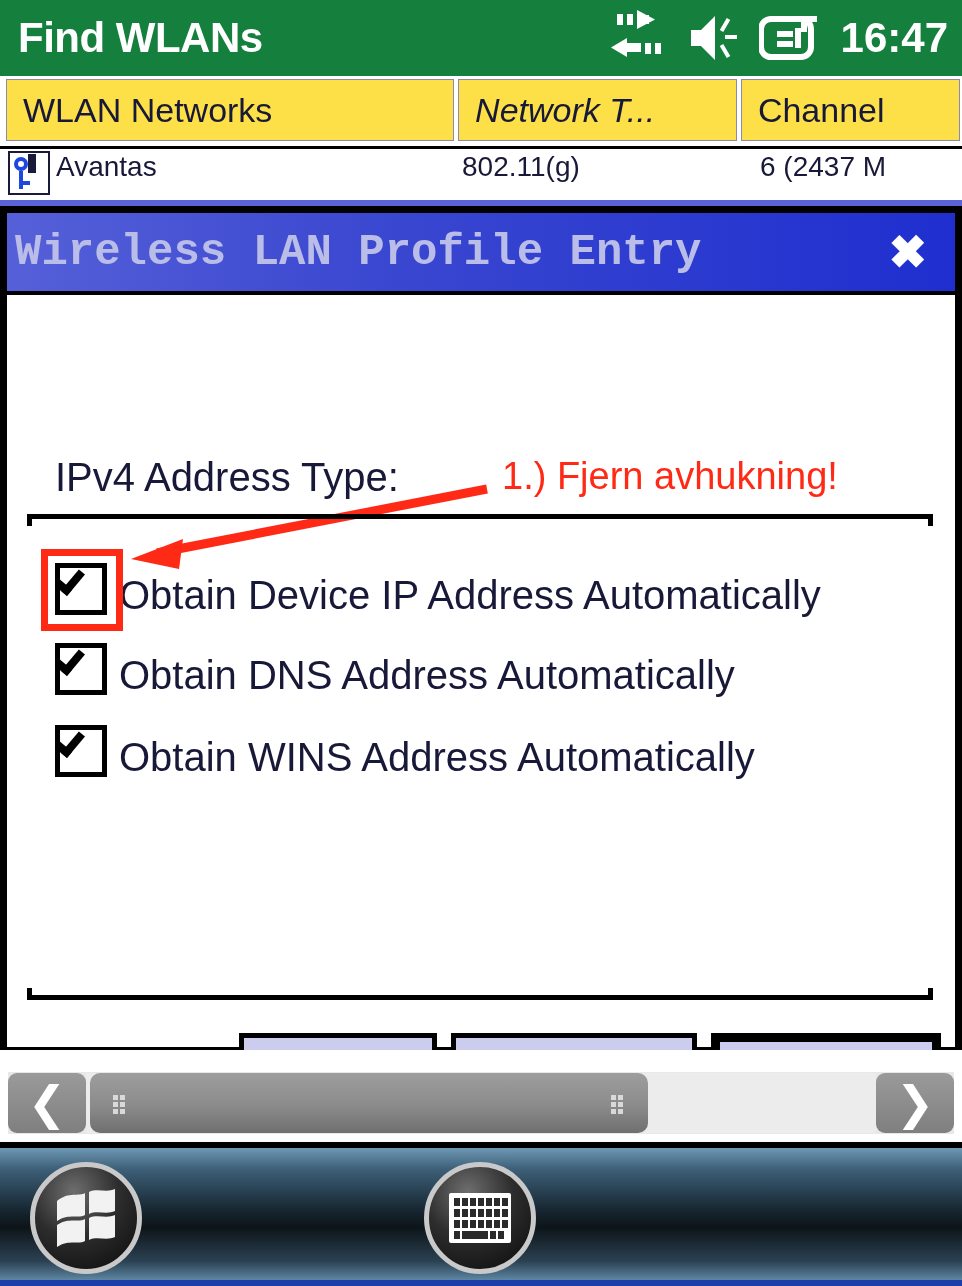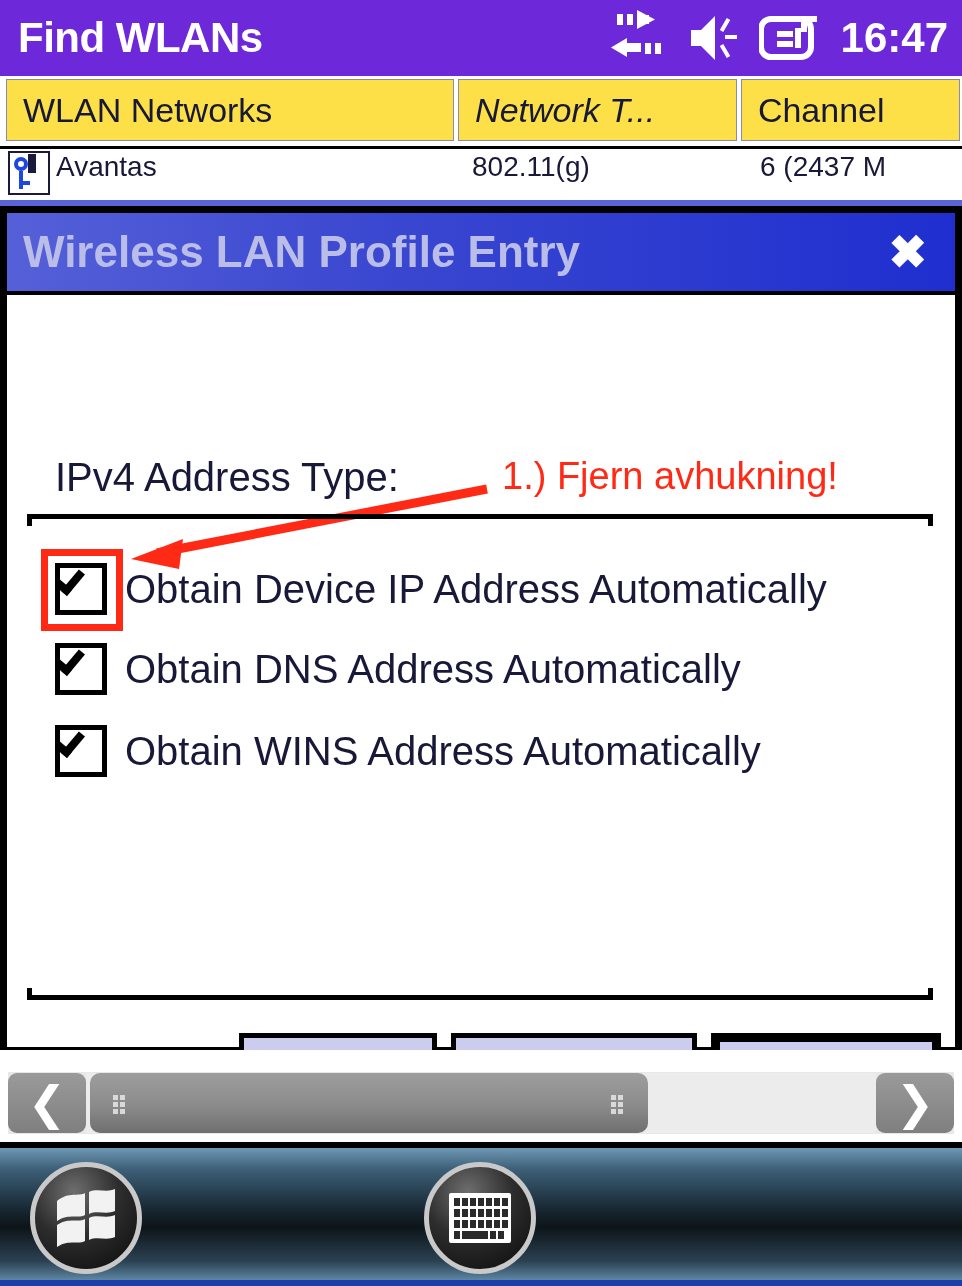--- a/index.html
+++ b/index.html
@@ -12,21 +12,21 @@
   }
   #screen {
     position:relative;
     width:962px; height:1286px;
     background:#ffffff;
   }
 
   
   #titlebar {
     position:absolute; left:0; top:0; width:962px; height:76px;
-    background:#6d28d9;
+    background:#15803d;
     display:flex; align-items:center;
   }
   #titlebar-text {
     color:#ffffff;
     font-size:42px; font-weight:bold;
     letter-spacing:-0.5px;
     margin-left:18px;
     line-height:1;
   }
   #status-icons {
@@ -79,42 +79,42 @@
   }
   #wlan-icon .bars { position:absolute; right:2px; top:2px; width:18px; height:38px; }
   #wlan-icon .bar { width:18px; height:6px; margin-bottom:2px; border:1px solid #1a1a3a; background:#fff; }
   #wlan-icon .bar.on { background:#ffe94a; }
   .cell {
     font-size:28px; color:#181838;
     position:absolute; top:2px;
     white-space:nowrap; overflow:hidden;
   }
   #cell-name { left:56px; }
-  #cell-type { left:472px; }
+  #cell-type { left:462px; }
   #cell-chan { left:760px; }
   #list-selbar {
     position:absolute; left:0; top:200px; width:962px; height:8px;
     background:#5b63d8;
   }
 
   
   #dialog {
     position:absolute; left:0; top:206px; width:962px; height:844px;
     border:7px solid #000000;
     background:#ffffff;
   }
   #dlg-title {
     position:relative; height:82px;
     background:linear-gradient(to right,#5560d8 0%,#3a47d0 40%,#1f2fcf 100%);
     display:flex; align-items:center;
     border-bottom:4px solid #000;
   }
   #dlg-title-text {
     color:#b9bde8; font-size:44px; font-weight:bold;
-    margin-left:16px; line-height:1;
+    margin-left:8px; line-height:1;font-family:Liberation Mono, monospace;
   }
   #dlg-close {
     position:absolute; right:28px; top:50%; transform:translateY(-50%);
     color:#ffffff; font-size:46px; font-weight:bold; line-height:1;
     cursor:pointer;
   }
 
   #dlg-body { position:relative; height:752px; background:#ffffff; }
 
   #ipv4-label {
@@ -126,21 +126,21 @@
     background:#000; 
   }
   #group-top-rule:before, #group-top-rule:after {
     content:""; position:absolute; top:0; width:5px; height:12px; background:#000;
   }
   #group-top-rule:before { left:0; }
   #group-top-rule:after  { right:0; }
 
   .cbrow {
     position:absolute; left:48px;
-    display:flex; align-items:center; gap:18px;
+    display:flex; align-items:flex-end; gap:12px;
   }
   #cbrow-0 { top:268px; }
   #cbrow-1 { top:348px; }
   #cbrow-2 { top:430px; }
 
   .checkbox {
     width:52px; height:52px;
     border:5px solid #000; background:#ffffff;
     position:relative; flex:0 0 auto; cursor:pointer;
   }

